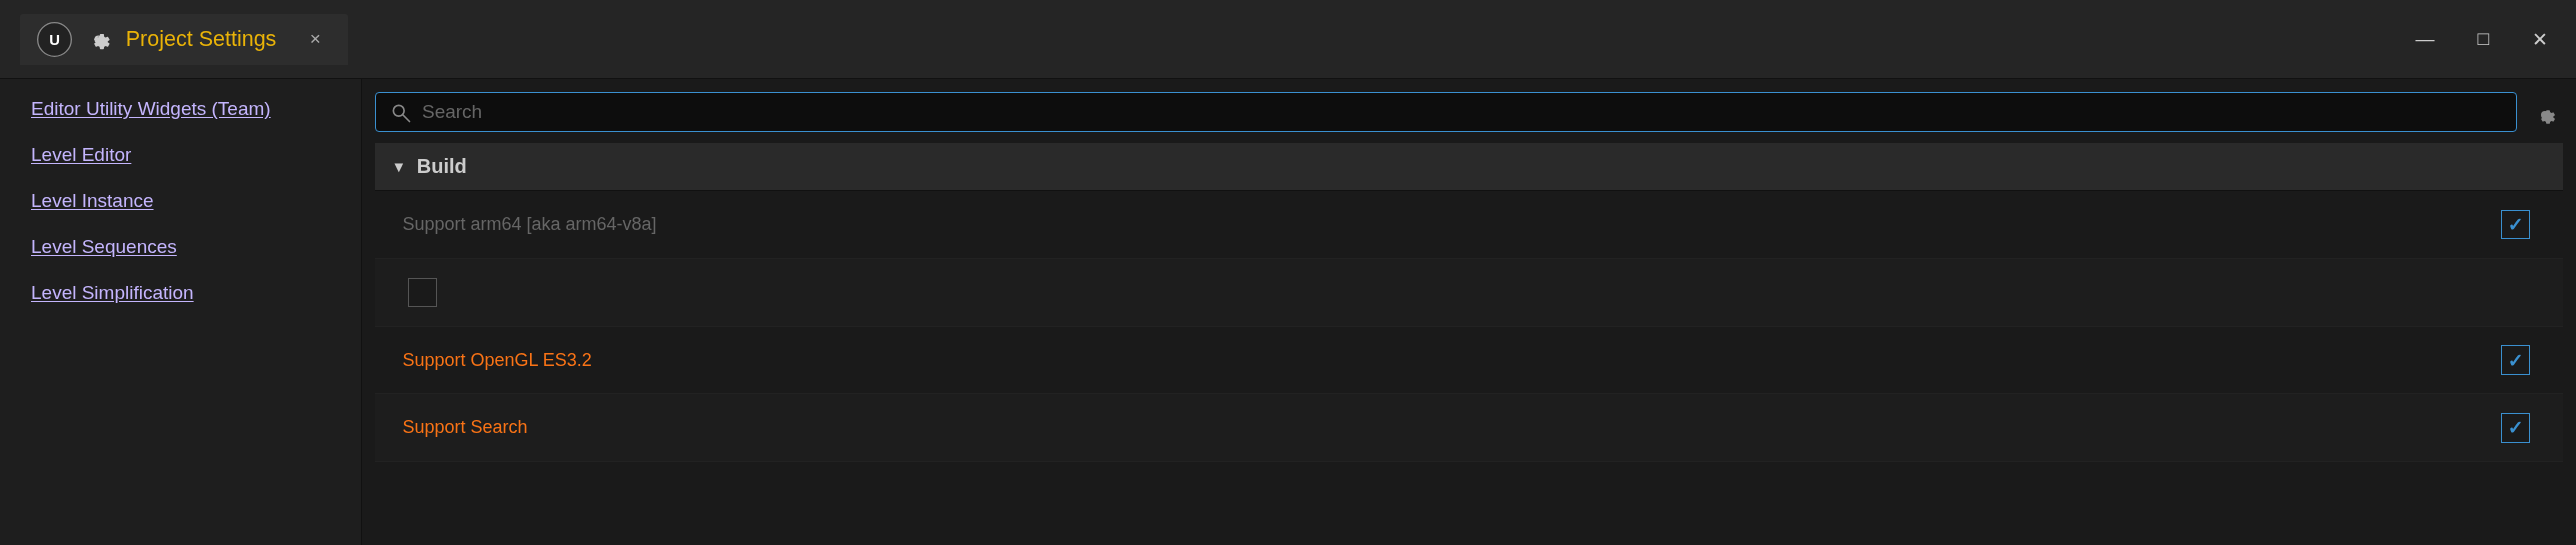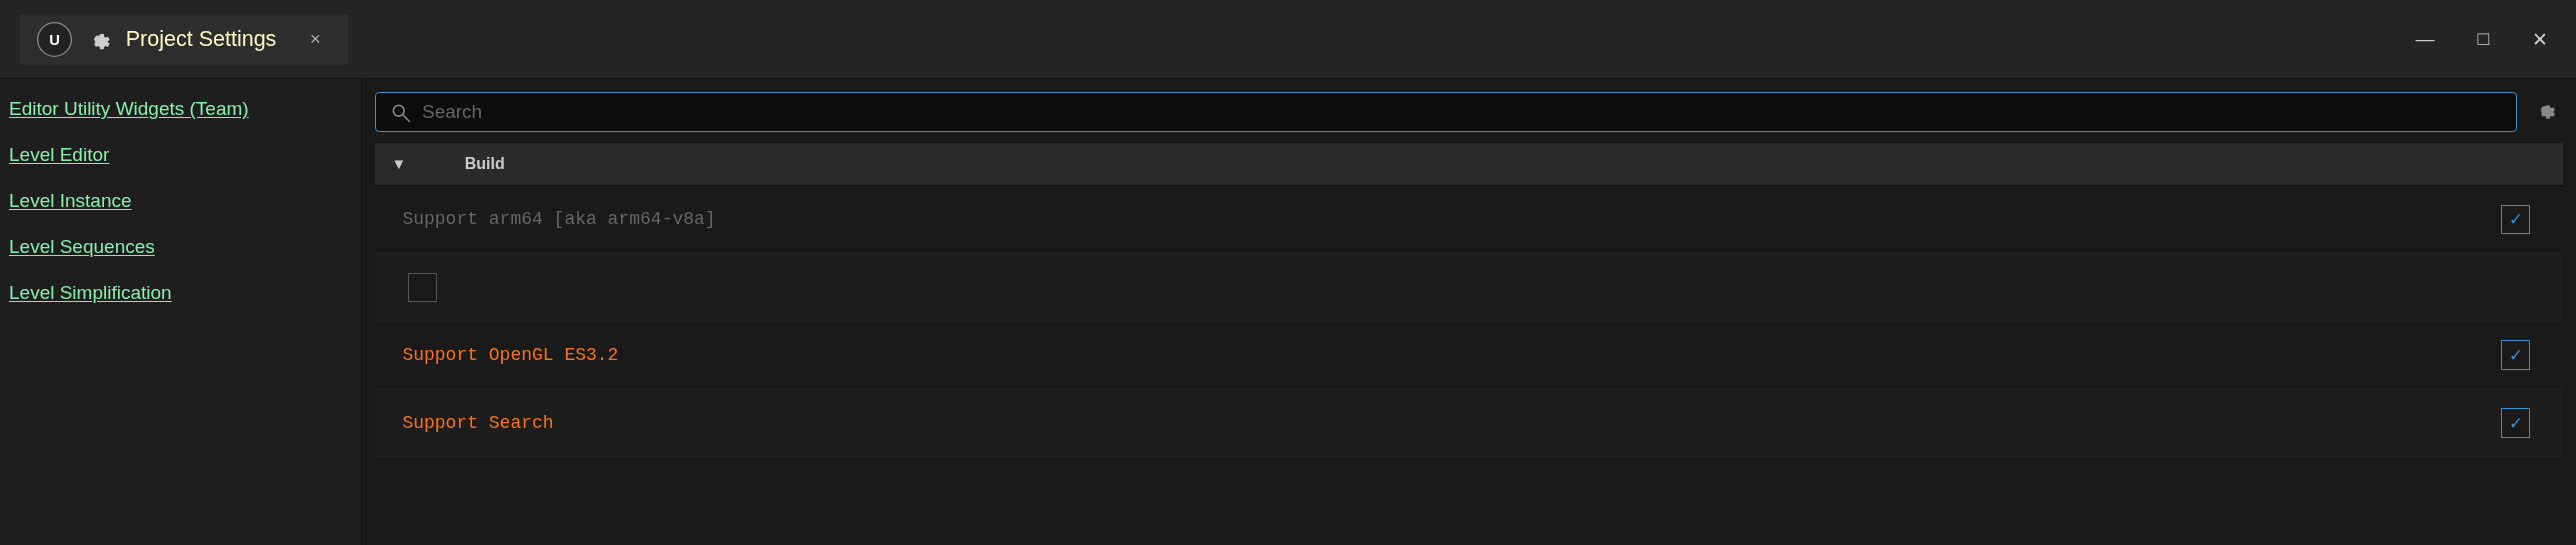--- a/index.html
+++ b/index.html
@@ -44,21 +44,21 @@
       height: 35px;
     }
 
     .settings-icon {
       width: 27px;
       height: 27px;
       fill: #cccccc;
     }
 
     .title-text {
-      color: #fef9c3;
+      color: #eab308;
       font-size: 21.5px;
       font-weight: 400;
     }
 
     .tab-close {
       color: #aaaaaa;
       font-size: 19px;
       cursor: pointer;
       margin-left: 20px;
     }
@@ -90,43 +90,43 @@
     .sidebar {
       width: 362px;
       background: #1e1e1e;
       border-right: 0.7px solid #111;
       overflow-y: auto;
       flex-shrink: 0;
       padding-top: 6.7px;
     }
 
     .sidebar-item {
-      padding: 12px 9px;
-      color: #86efac;
+      padding: 12px 31px;
+      color: #c4b5fd;
       font-size: 19px;
       cursor: pointer;
       border-bottom: none;
       text-decoration: underline;
       text-underline-offset: 2px;
     }
 
     
     .right-panel {
       flex: 1;
       background: #1a1a1a;
       overflow: hidden;
       display: flex;
       flex-direction: column;
       padding: 13.4px 13.4px 0 13.4px;
     }
 
     
     .search-bar-container {
       display: flex;
-      align-items: flex-start;
+      align-items: flex-end;
       margin-bottom: 10.7px;
       gap: 10.7px;
     }
 
     .search-bar {
       flex: 1;
       display: flex;
       align-items: center;
       background: #0d0d0d;
       border: 1.3px solid #3a90d0;
@@ -183,33 +183,31 @@
       border-bottom: 0.7px solid #111;
     }
 
     .section-arrow {
       color: #cccccc;
       font-size: 14.8px;
     }
 
     .section-title {
       color: #cccccc;
-      font-size: 16px;
+      font-size: 20px;
       font-weight: 600;
-      margin-left: 48px;
     }
 
     
     .settings-row {
       display: flex;
       align-items: center;
       padding: 13.4px 27px;
       border-bottom: 0.7px solid #222;
       background: #1a1a1a;
-      font-family: Liberation Mono, monospace;
     }
 
     .settings-row:nth-child(odd) {
       background: #1d1d1d;
     }
 
     .settings-row-label {
       flex: 1;
       color: #f97316;
       font-size: 18px;

